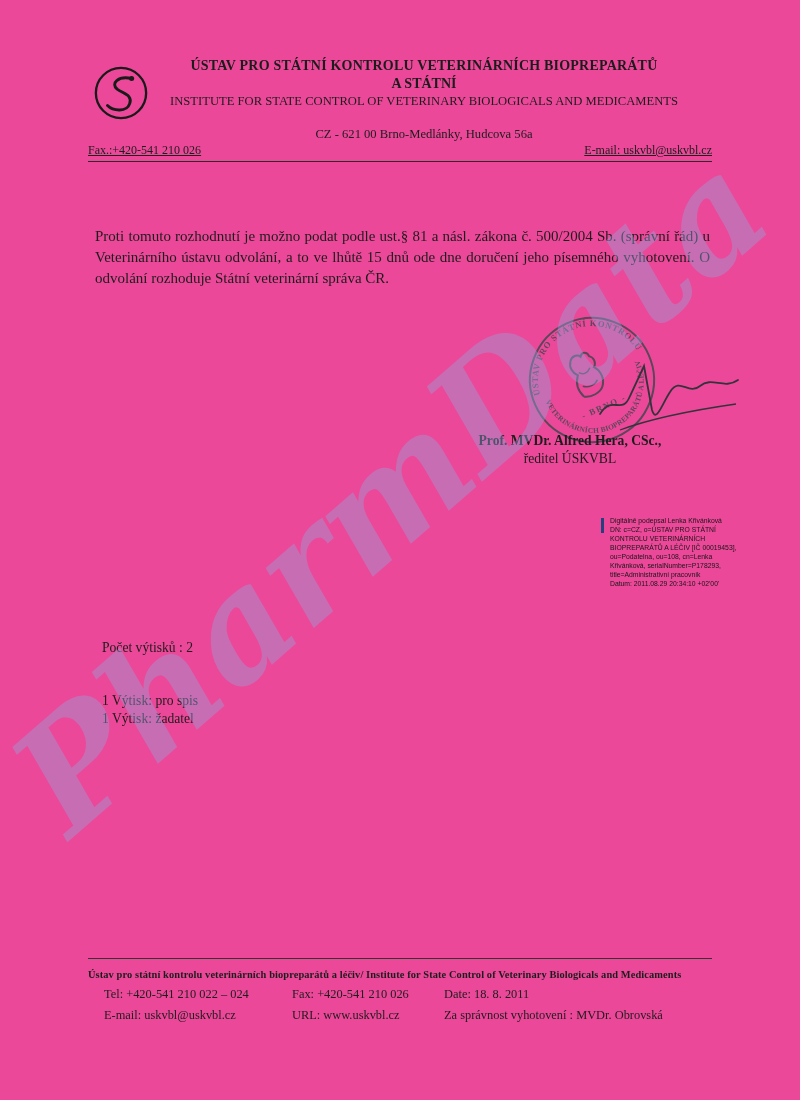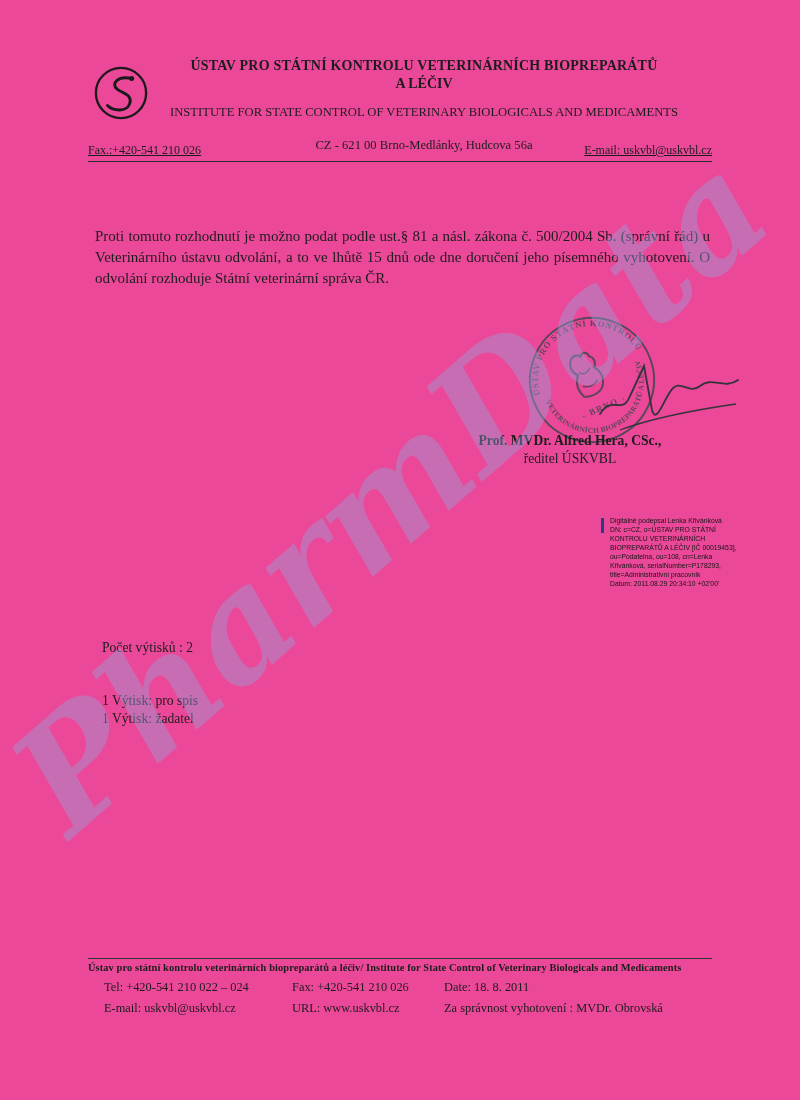--- a/index.html
+++ b/index.html
@@ -14,21 +14,21 @@
     color: #1c1c1c;
     overflow: hidden;
   }
 
   
   .letterhead { position: absolute; top: 58px; left: 88px; right: 88px; }
   .logo { position: absolute; left: 4px; top: 4px; width: 58px; height: 62px; }
   .org-block { text-align: center; padding-left: 48px; }
   .org-cz1 { font-weight: bold; font-size: 14px; letter-spacing: 0.2px; }
   .org-cz2 { font-weight: bold; font-size: 14px; margin-top: 2px; }
-  .org-en  { font-size: 12.6px; margin-top: 13px; }
+  .org-en  { font-size: 12.6px; margin-top: 2px; }
   .org-addr{ font-size: 12.6px; margin-top: 18px; }
 
   .contact-row {
     position: absolute; top: 143px; left: 88px; right: 88px;
     display: flex; font-size: 12px;
   }
   .contact-row .c-tel { display: inline-block; width: 240px; text-decoration: underline; }
   .contact-row .c-fax { display: inline-block; width: 230px; text-decoration: underline; }
   .contact-row .c-email { flex: 1; text-align: right; text-decoration: underline; }
   .head-rule {
@@ -89,21 +89,21 @@
   .watermark-svg text {
     font-family: "DejaVu Serif", serif;
     font-style: italic;
     font-weight: bold;
     opacity: 0.42;
   }
 
   
   .page-footer {
     position: absolute; left: 88px; right: 88px; top: 958px;
-    border-top: 1.2px solid #333; padding-top: 3px;
+    border-top: 1.2px solid #333; padding-top: 10px;
   }
   .footer-org { font-weight: bold; font-size: 10.4px; letter-spacing: 0.1px; }
   .footer-grid {
     margin-top: 4px; padding-left: 16px;
     display: grid; grid-template-columns: 188px 152px auto;
     font-size: 12.4px; line-height: 21px;
   }
 </style>
 </head>
 <body>
@@ -111,21 +111,21 @@
 <div class="page">
 
   <div class="letterhead">
     <svg class="logo" viewBox="0 0 60 64">
       <circle cx="30" cy="32" r="26" fill="none" stroke="#1a1a1a" stroke-width="2.4"></circle>
       <path d="M 41,17 C 27,14 19,22 26,28 C 33,33 42,34 39,43 C 36,52 22,51 16,45" fill="none" stroke="#1a1a1a" stroke-width="3" stroke-linecap="round"></path>
       <circle cx="41" cy="17" r="2.6" fill="#1a1a1a"></circle>
     </svg>
     <div class="org-block">
       <div class="org-cz1">ÚSTAV PRO STÁTNÍ KONTROLU VETERINÁRNÍCH BIOPREPARÁTŮ</div>
-      <div class="org-cz2">A LÉČIV</div>
+      <div class="org-cz2">A STÁTNÍ</div>
       <div class="org-en">INSTITUTE FOR STATE CONTROL OF VETERINARY BIOLOGICALS AND MEDICAMENTS</div>
       <div class="org-addr">CZ - 621 00 Brno-Medlánky, Hudcova 56a</div>
     </div>
   </div>
 
   <div class="contact-row">
     <span class="c-fax">Fax.:+420-541 210 026</span>
     <span class="c-email">E-mail: uskvbl@uskvbl.cz</span>
   </div>
   <div class="head-rule"></div>

